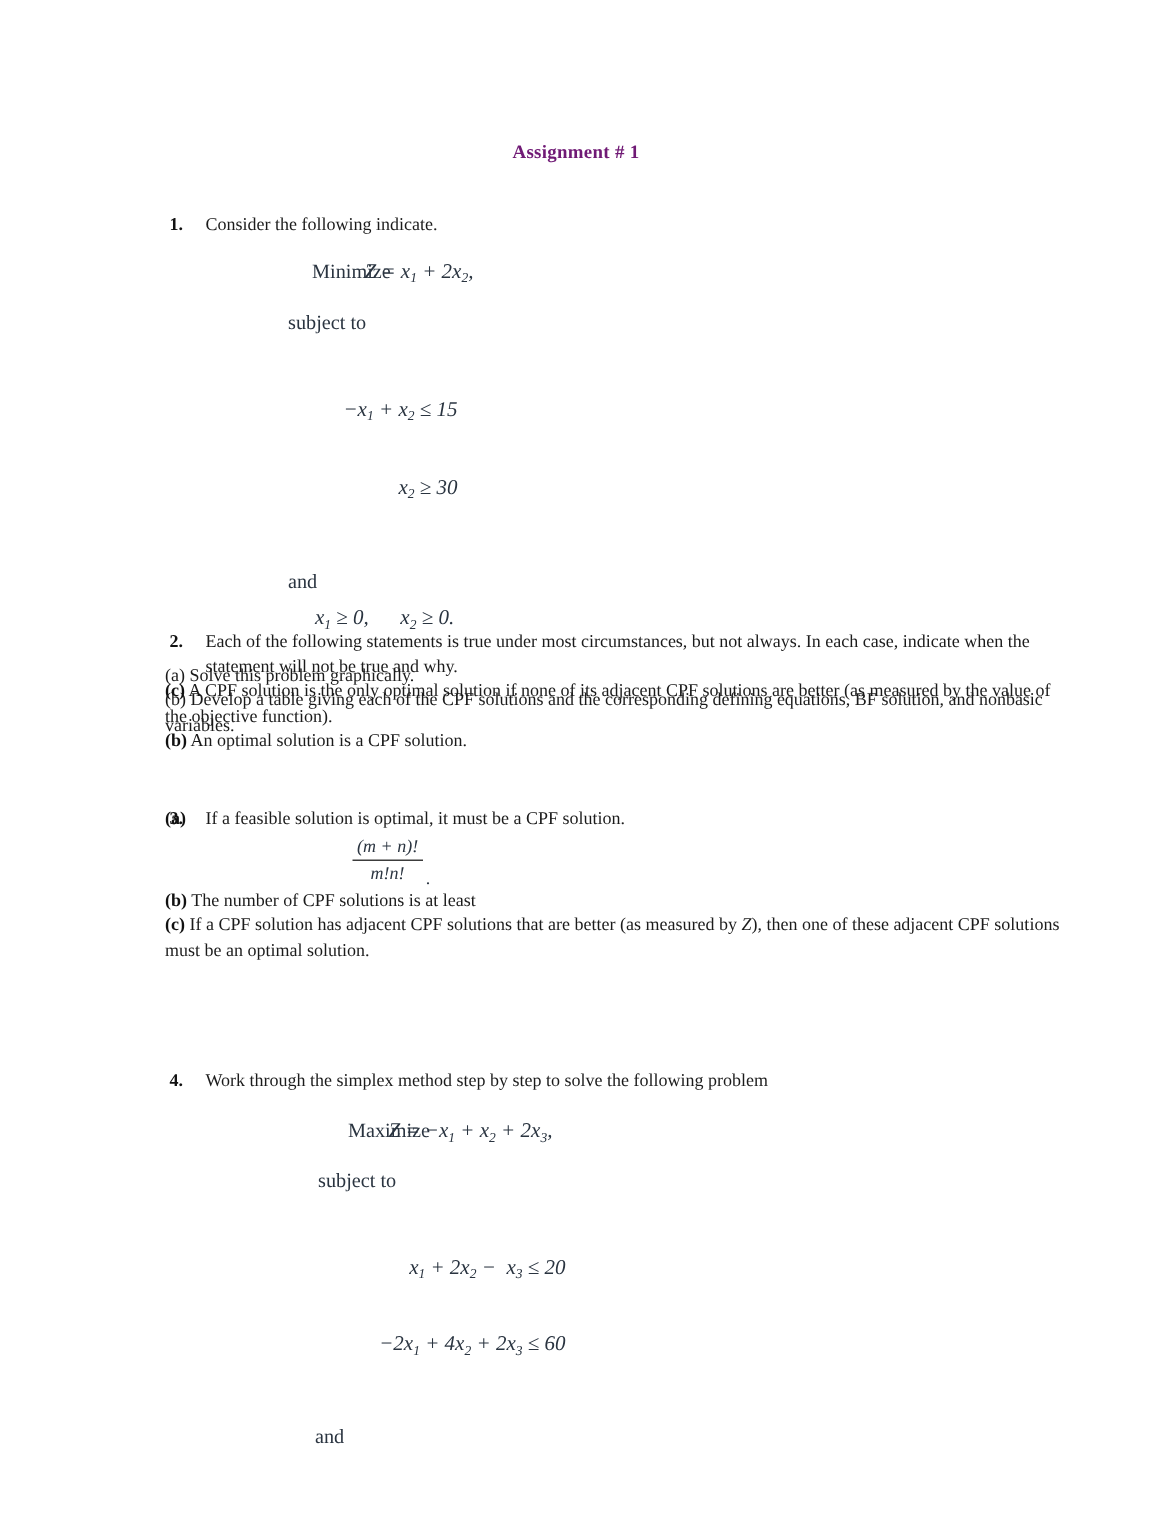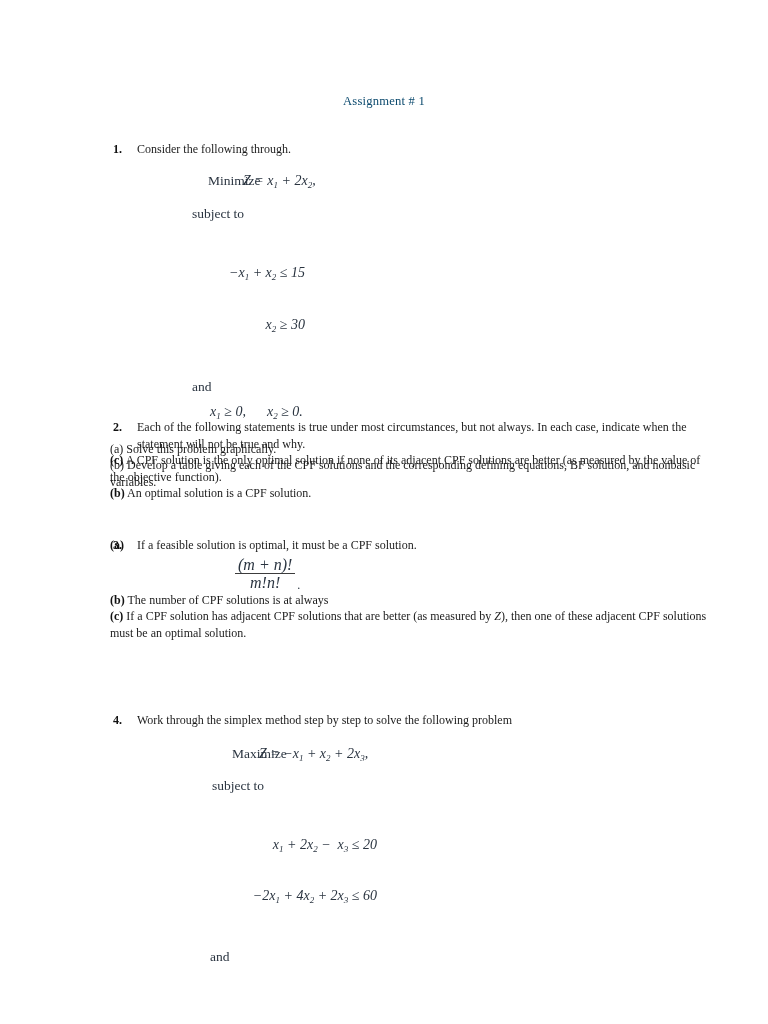--- a/index.html
+++ b/index.html
@@ -4,21 +4,21 @@
 <style>
   html,body { margin:0; padding:0; background:#ffffff; }
   .page {
     position:relative; width:768px; height:1024px; background:#fff;
     font-family:"Liberation Serif","DejaVu Serif",serif;
     color:#1b1b1b; font-size:12px; line-height:16.6px;
     overflow:hidden;
   }
   .title {
     position:absolute; top:93px; left:0; width:100%;
-    text-align:center; font-weight:400; font-size:12.6px; color:#0c4a6e;
+    text-align:center; font-weight:700; font-size:12.6px; color:#701a75;
     letter-spacing:.2px;
   }
   .prob { position:absolute; left:95px; width:614px; }
   #p1 { top:141px; } #p2 { top:419px; } #p3 { top:537px; } #p4 { top:712px; }
 
   .phead { position:relative; padding-left:42px; }
   .pnum { position:absolute; left:18px; top:0; font-weight:700; color:#111; }
 
   .items { margin-left:15px; width:599px; }
   .ilabel { font-weight:700; color:#111; }
@@ -47,36 +47,36 @@
   .cw1 { width:210px; margin-top:7px; }
   .cw4 { width:282px; margin-top:8px; line-height:17px; }
 
   .nonneg { white-space:pre; font-style:italic; font-size:14px; line-height:18px;font-family:Liberation Serif, serif; }
   .nn1 { margin:8px 0 0 115px; }
 
   .p1-items { margin-top:20px; }
 
   .frac-row { margin:3px 0 2px 125px; display:flex; align-items:flex-end; }
   .frac { display:inline-block; text-align:center; font-style:italic;
-          font-size:16px; line-height:15px; }
+          font-size:12px; line-height:15px; }
   .frac .num { display:block; padding:0 3px 1px 3px; border-bottom:1px solid #3c3c3c; }
   .frac .den { display:block; padding-top:1px; }
   .frac-period { font-size:12px; margin-left:2px; line-height:10px; }
 </style>
 </head>
 <body>
 
 <div class="page">
 
   <div class="title">Assignment # 1</div>
 
   <div class="prob" id="p1">
     <div class="phead">
       <span class="pnum">1.</span>
-      <span>Consider the following through.</span>
+      <span>Consider the following indicate.</span>
     </div>
     <div class="dm obj1">
       <span class="dlabel gap1">Minimize</span>
       <span class="dmath">Z = x<sub>1</sub> + 2x<sub>2</sub>,</span>
     </div>
     <div class="dm dlabel subj1">subject to</div>
     <div class="dm cons-wrap cw1">
       <div>−x<sub>1</sub> + x<sub>2</sub> ≤ 15</div>
       <div>x<sub>2</sub> ≥ 30</div>
     </div>
@@ -105,21 +105,21 @@
     </div>
     <div class="items">
       <div><span class="ilabel iwide">(a)</span><span>If a feasible solution is optimal, it must be a CPF solution.</span></div>
       <div class="frac-row dm">
         <span class="frac">
           <span class="num">(m + n)!</span>
           <span class="den">m!n!</span>
         </span>
         <span class="frac-period">.</span>
       </div>
-      <div><span class="ilabel">(b)</span> <span>The number of CPF solutions is at always</span></div>
+      <div><span class="ilabel">(b)</span> <span>The number of CPF solutions is at least</span></div>
       <div><span class="ilabel">(c)</span> <span>If a CPF solution has adjacent CPF solutions that are better (as measured by <i>Z</i>), then one of these adjacent CPF solutions must be an optimal solution.</span></div>
     </div>
   </div>
 
   <div class="prob" id="p4">
     <div class="phead">
       <span class="pnum">4.</span>
       <span>Work through the simplex method step by step to solve the following problem</span>
     </div>
     <div class="dm obj4">

